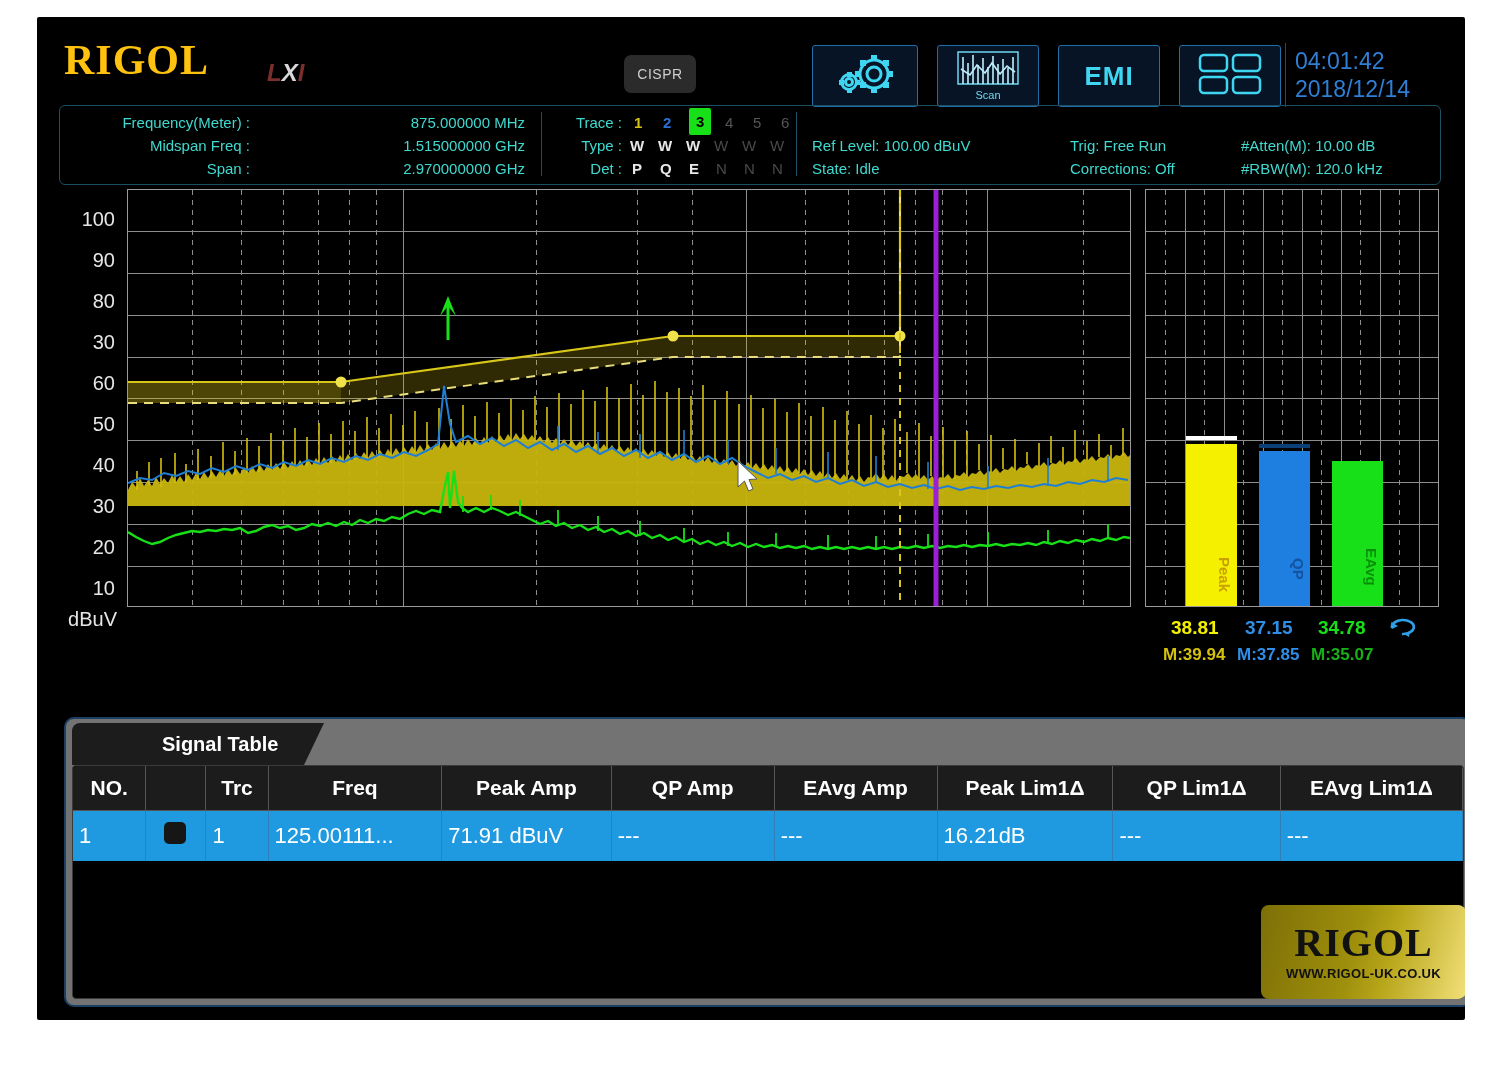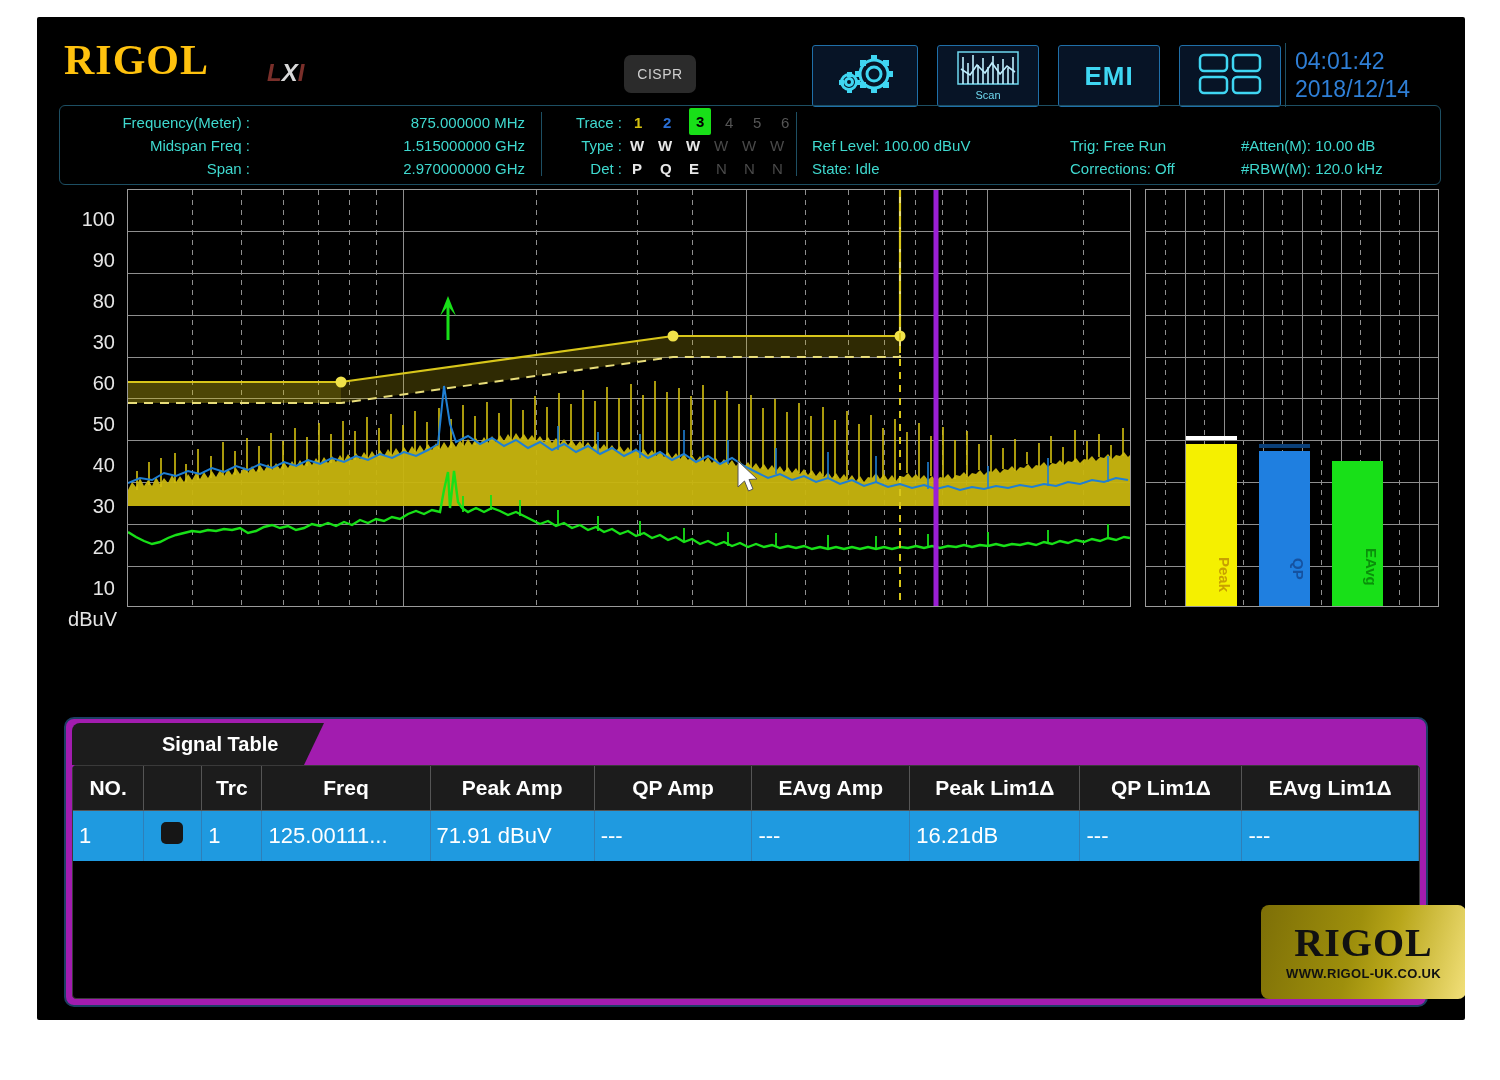--- a/index.html
+++ b/index.html
@@ -55,21 +55,21 @@
   #barvals{position:absolute;left:1086px;top:424px;width:294px;height:72px;}
   .bv{position:absolute;font-size:19px;font-weight:bold;}
   .bm{position:absolute;font-size:17px;font-weight:bold;}
 
   
   #freqinfo{position:absolute;left:22px;top:612px;width:1060px;height:72px;color:#fff;font-size:20px;}
   .fi{position:absolute;white-space:nowrap;}
   .reddot{display:inline-block;width:8px;height:8px;border-radius:50%;background:#e02020;margin-right:3px;vertical-align:2px;}
 
   
-  #sigpanel{position:absolute;left:27px;top:700px;width:1360px;height:286px;border:2px solid #1c3f63;border-radius:10px;background:#a21caf;}
+  #sigpanel{position:absolute;left:27px;top:700px;width:1360px;height:286px;border:2px solid #1c3f63;border-radius:10px;background:#737373;padding-left:44px;}
   #sigtab{position:absolute;left:6px;top:4px;height:42px;background:#1c1c1c;border-radius:8px 0 0 0;
     padding:0 26px 0 90px;display:flex;align-items:center;color:#fff;font-size:20px;font-weight:bold;}
   #sigtab:after{content:"";position:absolute;right:-20px;top:0;border-left:20px solid #1c1c1c;border-bottom:42px solid transparent;}
   #tablebox{position:absolute;left:6px;top:46px;right:6px;bottom:6px;border:1px solid #3a3a3a;border-radius:4px;background:#000;overflow:hidden;}
   table.sig{border-collapse:collapse;width:100%;table-layout:fixed;}
   table.sig th{background:#1c1c1c;color:#fff;font-size:21px;font-weight:bold;height:42px;border-right:1px solid #555;border-bottom:1px solid #555;}
   table.sig td{background:#1f9ae0;color:#fff;font-size:22px;height:48px;border-right:1px solid #2f7fb8;padding-left:6px;}
   table.sig tr.row td{text-align:left;}
   .sq{width:22px;height:22px;background:#161616;border-radius:5px;display:inline-block;}
   .lim-over{color:#b42a4a;}
@@ -406,20 +406,35 @@
       <div class="barlbl" style="left:70px;bottom:14px;color:#c8a000;">Peak</div>
 
       <div class="bar" style="left:113px;width:51px;height:155px;background:#1f7fe0;"></div>
       <div class="bar" style="left:113px;width:51px;height:4px;bottom:158px;background:#0a3f78;"></div>
       <div class="barlbl" style="left:144px;bottom:26px;color:#1552a0;">QP</div>
 
       <div class="bar" style="left:186px;width:51px;height:145px;background:#18e018;"></div>
       <div class="barlbl" style="left:217px;bottom:20px;color:#0a8f0a;">EAvg</div>
     </div>
 
+    <div id="barvals">
+      <div class="bv" style="left:26px;top:4px;color:#f5f000;">38.81</div>
+      <div class="bv" style="left:100px;top:4px;color:#2f8fe8;">37.15</div>
+      <div class="bv" style="left:173px;top:4px;color:#18e018;">34.78</div>
+      <span style="position:absolute;left:243px;top:2px;">
+        <svg width="30" height="22" viewBox="0 0 30 22">
+          <path d="M4 13 a11 7 0 1 1 10 6" fill="none" stroke="#2f9fe8" stroke-width="2.6"></path>
+          <path d="M3 7 L4 14 L10 11 Z" fill="#2f9fe8"></path>
+          <path d="M22 16 L16 19 L21 22 Z" fill="#2f9fe8"></path>
+        </svg>
+      </span>
+      <div class="bm" style="left:18px;top:32px;color:#d4c00f;">M:39.94</div>
+      <div class="bm" style="left:92px;top:32px;color:#2f8fe8;">M:37.85</div>
+      <div class="bm" style="left:166px;top:32px;color:#18b018;">M:35.07</div>
+    </div>
   </div>
 
 
   <div id="sigpanel">
     <div id="sigtab">Signal Table</div>
     <div id="tablebox">
       <table class="sig">
         <colgroup>
           <col style="width:68px">
             <col style="width:56px">

